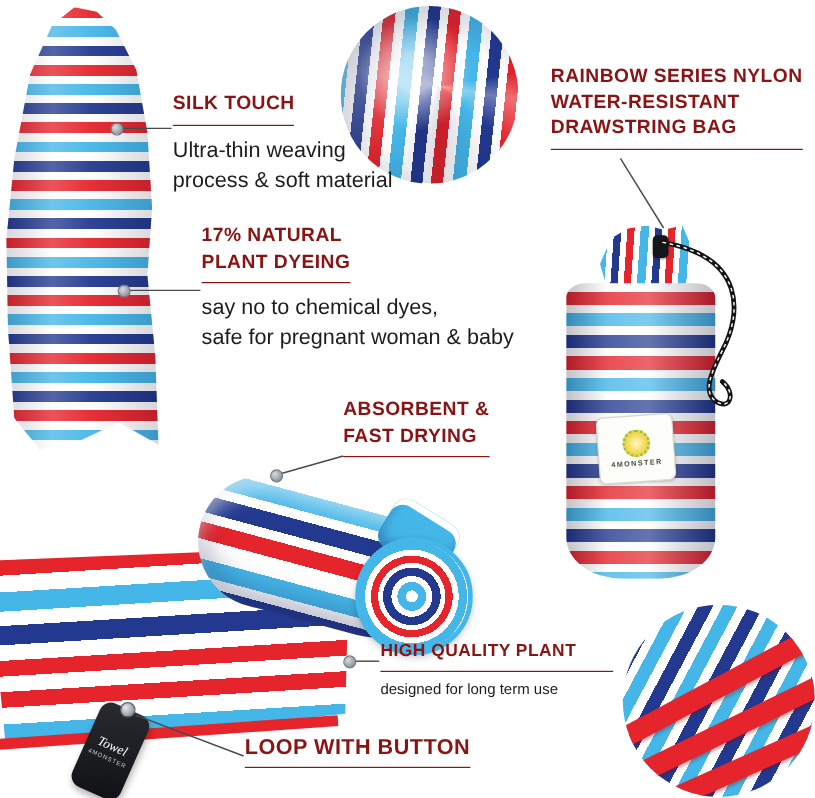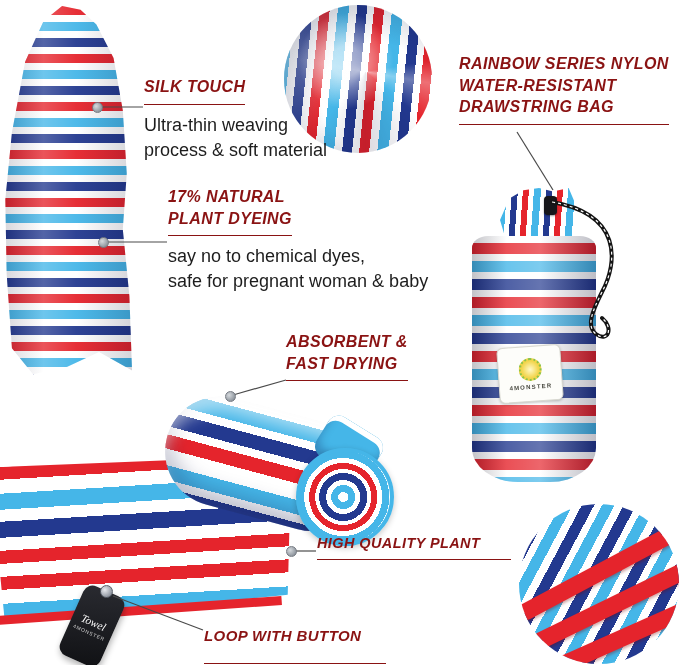--- a/index.html
+++ b/index.html
@@ -103,32 +103,32 @@
   .dot-dye{left:98px;top:237px;}
   .dot-absorbent{left:225px;top:391px;}
   .dot-sewing{left:286px;top:546px;}
 
   
   .lines{position:absolute;left:0;top:0;width:679px;height:665px;pointer-events:none;}
 
   
   .callout{position:absolute;}
   .c-title{display:inline-block;color:#8a1313;font-weight:700;font-size:16px;line-height:1.35;
-    letter-spacing:.4px;border-bottom:1.5px solid #8a1313;padding-bottom:6px;font-style:italic;}
+    letter-spacing:.4px;border-bottom:1.5px solid #8a1313;padding-bottom:6px;}
   .c-desc{margin-top:8px;font-size:18px;line-height:1.4;color:#1d1d1d;}
   .silk{left:144px;top:76px;}
   .dye{left:168px;top:186px;}
   .bagc{left:459px;top:53px;}
   .bagc .c-title{min-width:190px;}
   .absorbentc{left:286px;top:331px;}
   .sewingc{left:317px;top:534px;}
   .sewingc .c-title{font-size:14.5px;min-width:194px;padding-bottom:5px;}
   .sewingc .c-desc{font-size:12.5px;margin-top:6px;}
   .loopc{left:204px;top:610px;}
-  .loopc .c-title{font-size:15px;min-width:182px;padding-bottom:17px;margin-top:16px;}
+  .loopc .c-title{font-size:18px;min-width:182px;padding-bottom:5px;}
   .loopc .c-desc{font-size:12.5px;margin-top:6px;}
 </style>
 </head>
 <body>
 
 <div class="stage">
 
   <div class="towel-hang"></div>
   <div class="crumple"></div>
 
@@ -205,19 +205,20 @@
 
   <div class="callout absorbentc">
     <div class="c-title">
       <span>ABSORBENT &amp;</span><br>
       <span>FAST DRYING</span>
     </div>
   </div>
 
   <div class="callout sewingc">
     <div class="c-title">HIGH QUALITY PLANT</div>
+    <div class="c-desc">designed for long term use</div>
   </div>
 
   <div class="callout loopc">
     <div class="c-title">LOOP WITH BUTTON</div>
   </div>
 
 </div>
 
 </body></html>

